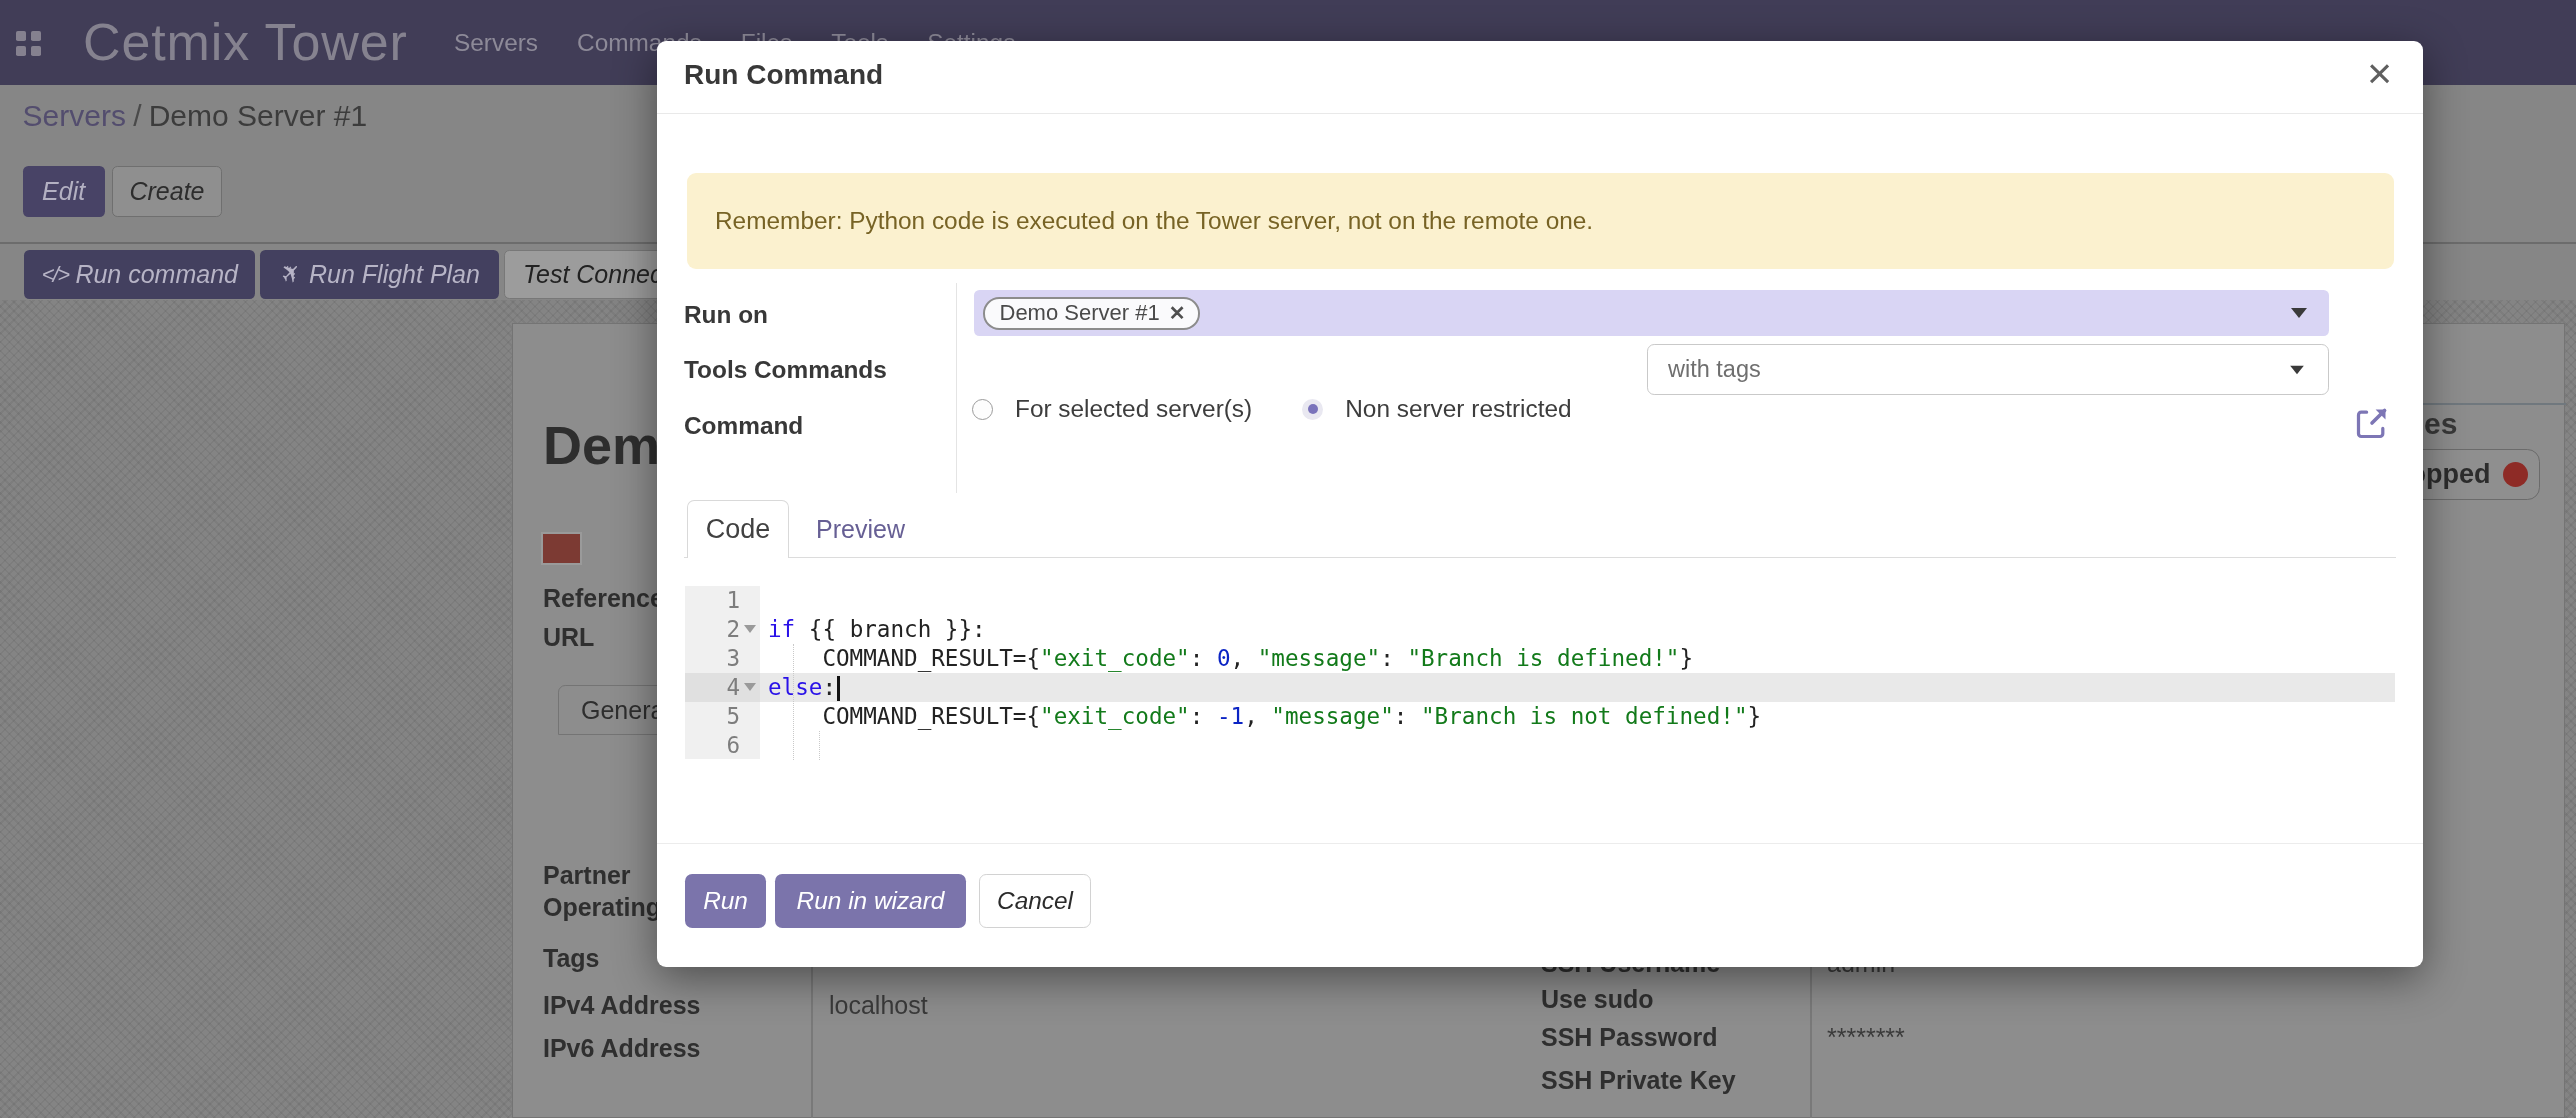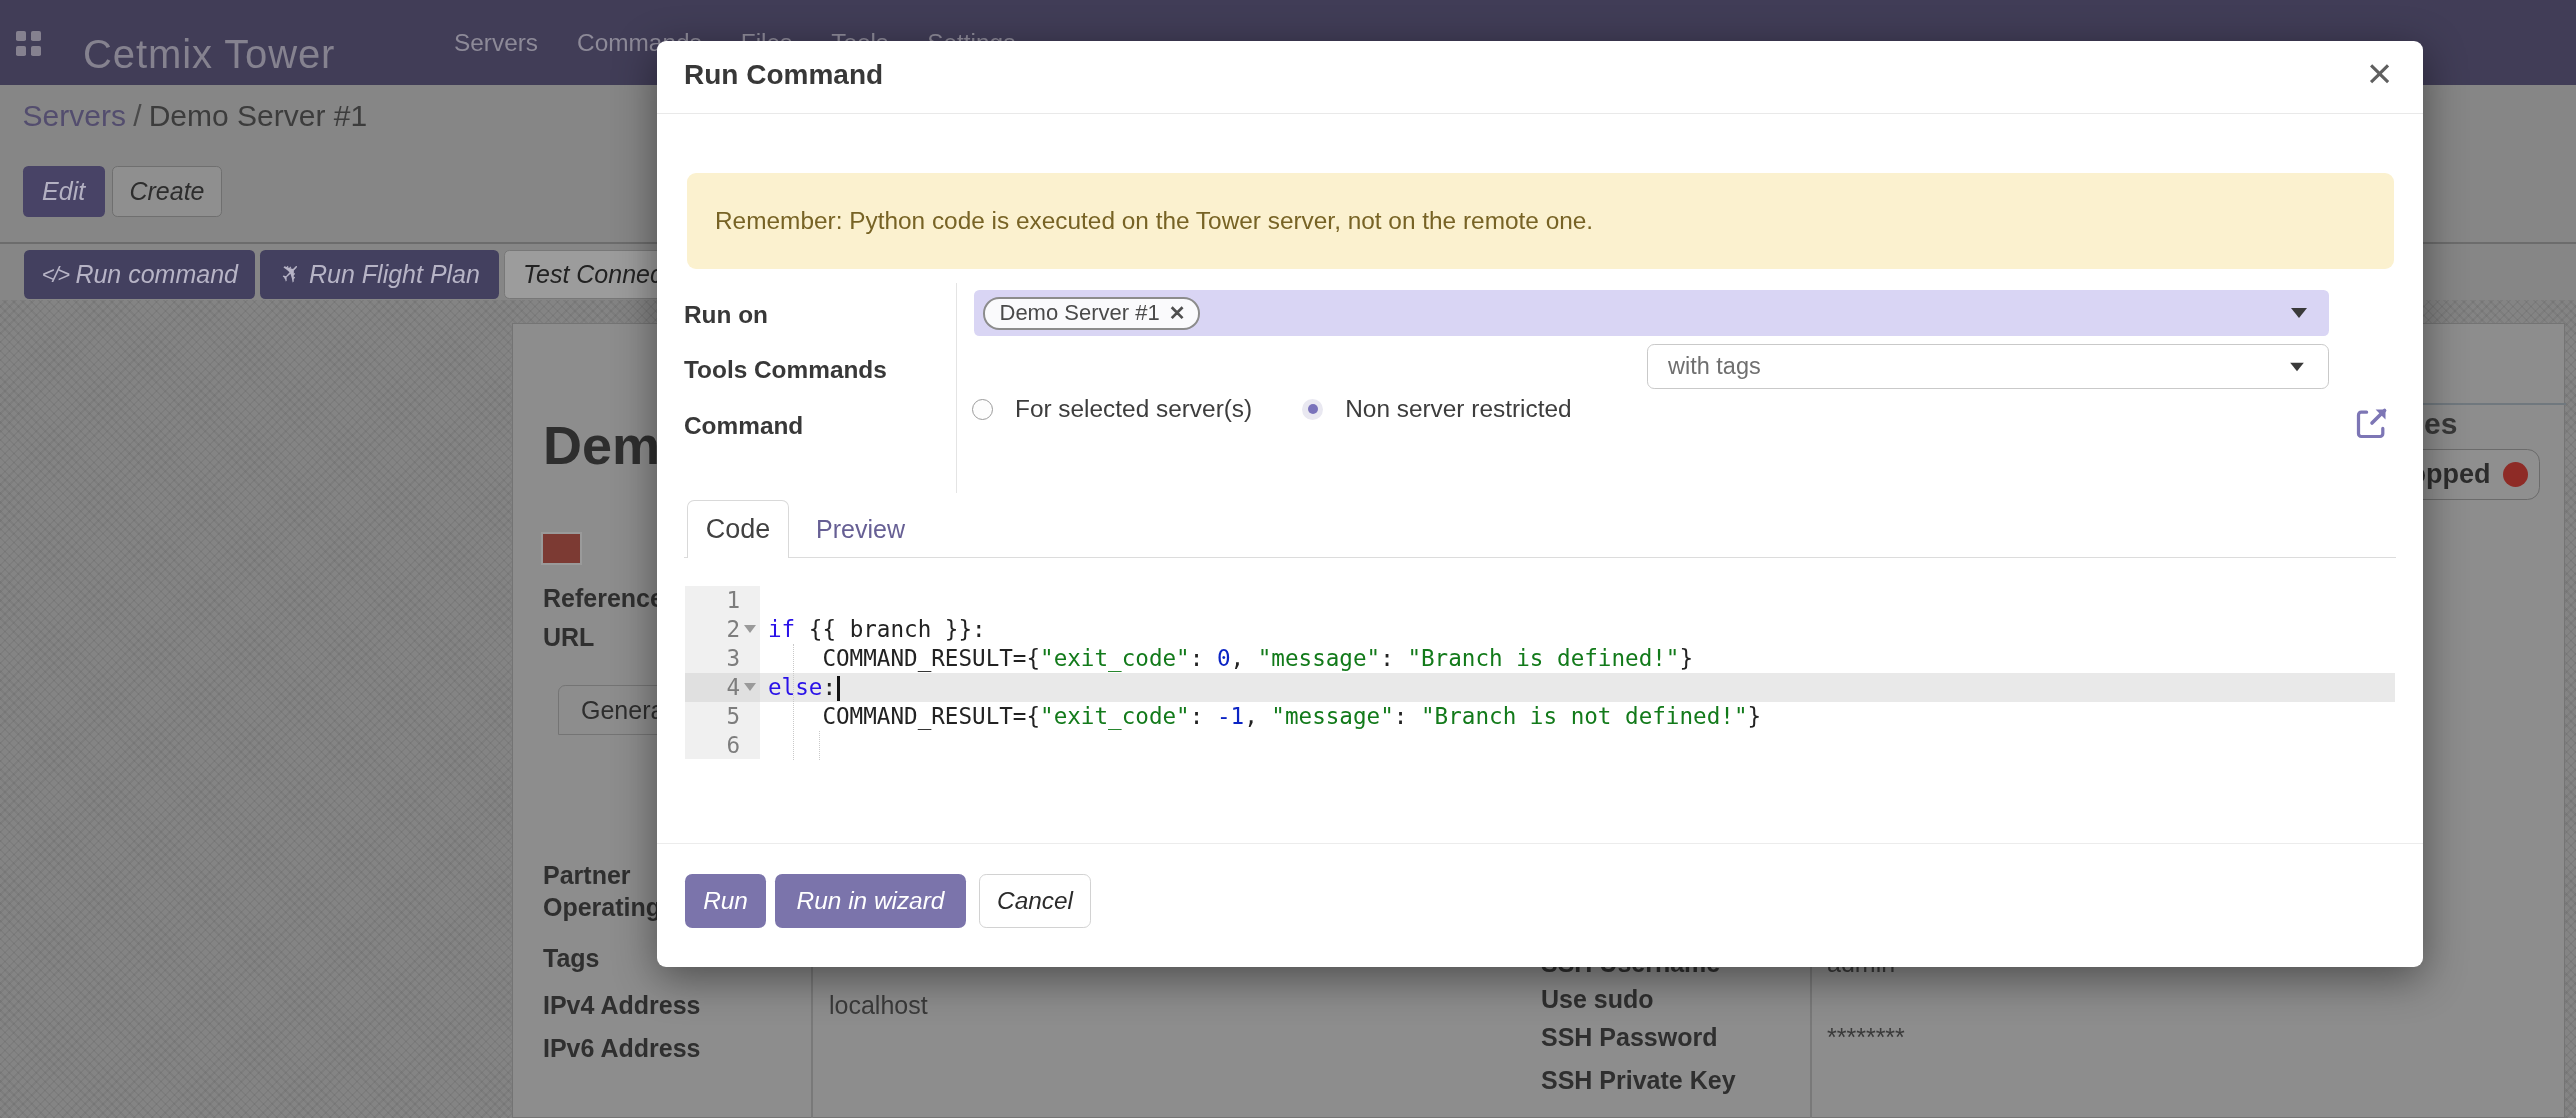--- a/index.html
+++ b/index.html
@@ -7,21 +7,21 @@
               font-family:"Liberation Sans", sans-serif; }
   .abs { position:absolute; }
 
   
   #page { position:absolute; left:0; top:0; width:2576px; height:1118px; background:#868686; }
 
   .nav { left:0; top:0; width:2576px; height:85px; background:#413d57; }
   .apps-icon { left:16.3px; top:31px; width:24.4px; height:24.4px;
                display:grid; grid-template-columns:10px 10px; grid-template-rows:10px 10px; gap:4.5px; }
   .apps-icon span { background:#85818f; border-radius:1.8px; }
-  .brand { left:83px; top:32px; font-size:40px; color:#85828f; letter-spacing:0.9px; font-weight:500; }
+  .brand { left:83px; top:12px; font-size:52px; color:#85828f; letter-spacing:0.9px; font-weight:500; }
   .nav-items { left:454px; top:0; height:85px; display:flex; align-items:center; gap:39px; }
   .nav-items .nav-item { font-size:24.4px; color:#8d8a98; white-space:nowrap; }
 
   .breadcrumb { left:22.6px; top:99px; font-size:30px; color:#3c3c3c; }
   .breadcrumb .bc-link { color:#534d6e; }
   .breadcrumb .bc-sep { color:#4a4a4a; padding:0 7.2px; }
 
   .btn { display:flex; align-items:center; justify-content:center; border-radius:5.4px;
          font-size:25px; white-space:nowrap; cursor:default;font-style:italic; }
   .btn-edit   { left:22.6px;  top:166px; width:82px;  height:51px; background:#484366; color:#b3b0c2; }
@@ -91,21 +91,21 @@
 
   .radio-row { left:315px; top:350px; height:36px; display:flex; align-items:center; gap:50px; }
   .radio-opt { display:flex; align-items:center; gap:22px; }
   .radio-opt .rdot { width:21px; height:21px; border-radius:50%; background:#fdfdfd;
                      border:1.8px solid #9b9b9b; }
   .radio-opt.selected .rdot { background:#e9e8f1; border:none; position:relative; }
   .radio-opt.selected .rdot::after { content:""; position:absolute; left:5.4px; top:5.4px;
                      width:10px; height:10px; border-radius:50%; background:#7a73bb; }
   .radio-opt .rlabel { font-size:24.4px; color:#3d3d3d; white-space:nowrap; }
 
-  .withtags { left:990px; top:303px; width:682px; height:45px; justify-content:space-between;
+  .withtags { left:990px; top:303px; width:682px; height:51px; justify-content:space-between;
               padding:0 23.5px 0 20px; }
   .withtags .ph { font-size:23.5px; color:#6f6f6f; }
 
   .cmdtype { left:317px; top:359px; width:670px; height:46px; justify-content:space-between;
              padding:0 20px 0 18px; }
   .cmdtype .tv { font-size:24.4px; color:#333; }
   .cmdsel { left:998px; top:359px; width:674px; height:46px; justify-content:space-between;
             padding:0 23.5px 0 18px; }
   .cmdsel .cv { font-size:24.4px; color:#2f2f2f; white-space:nowrap; overflow:hidden; }
   .extlink { left:1697px; top:364px; width:36px; height:36px; }

